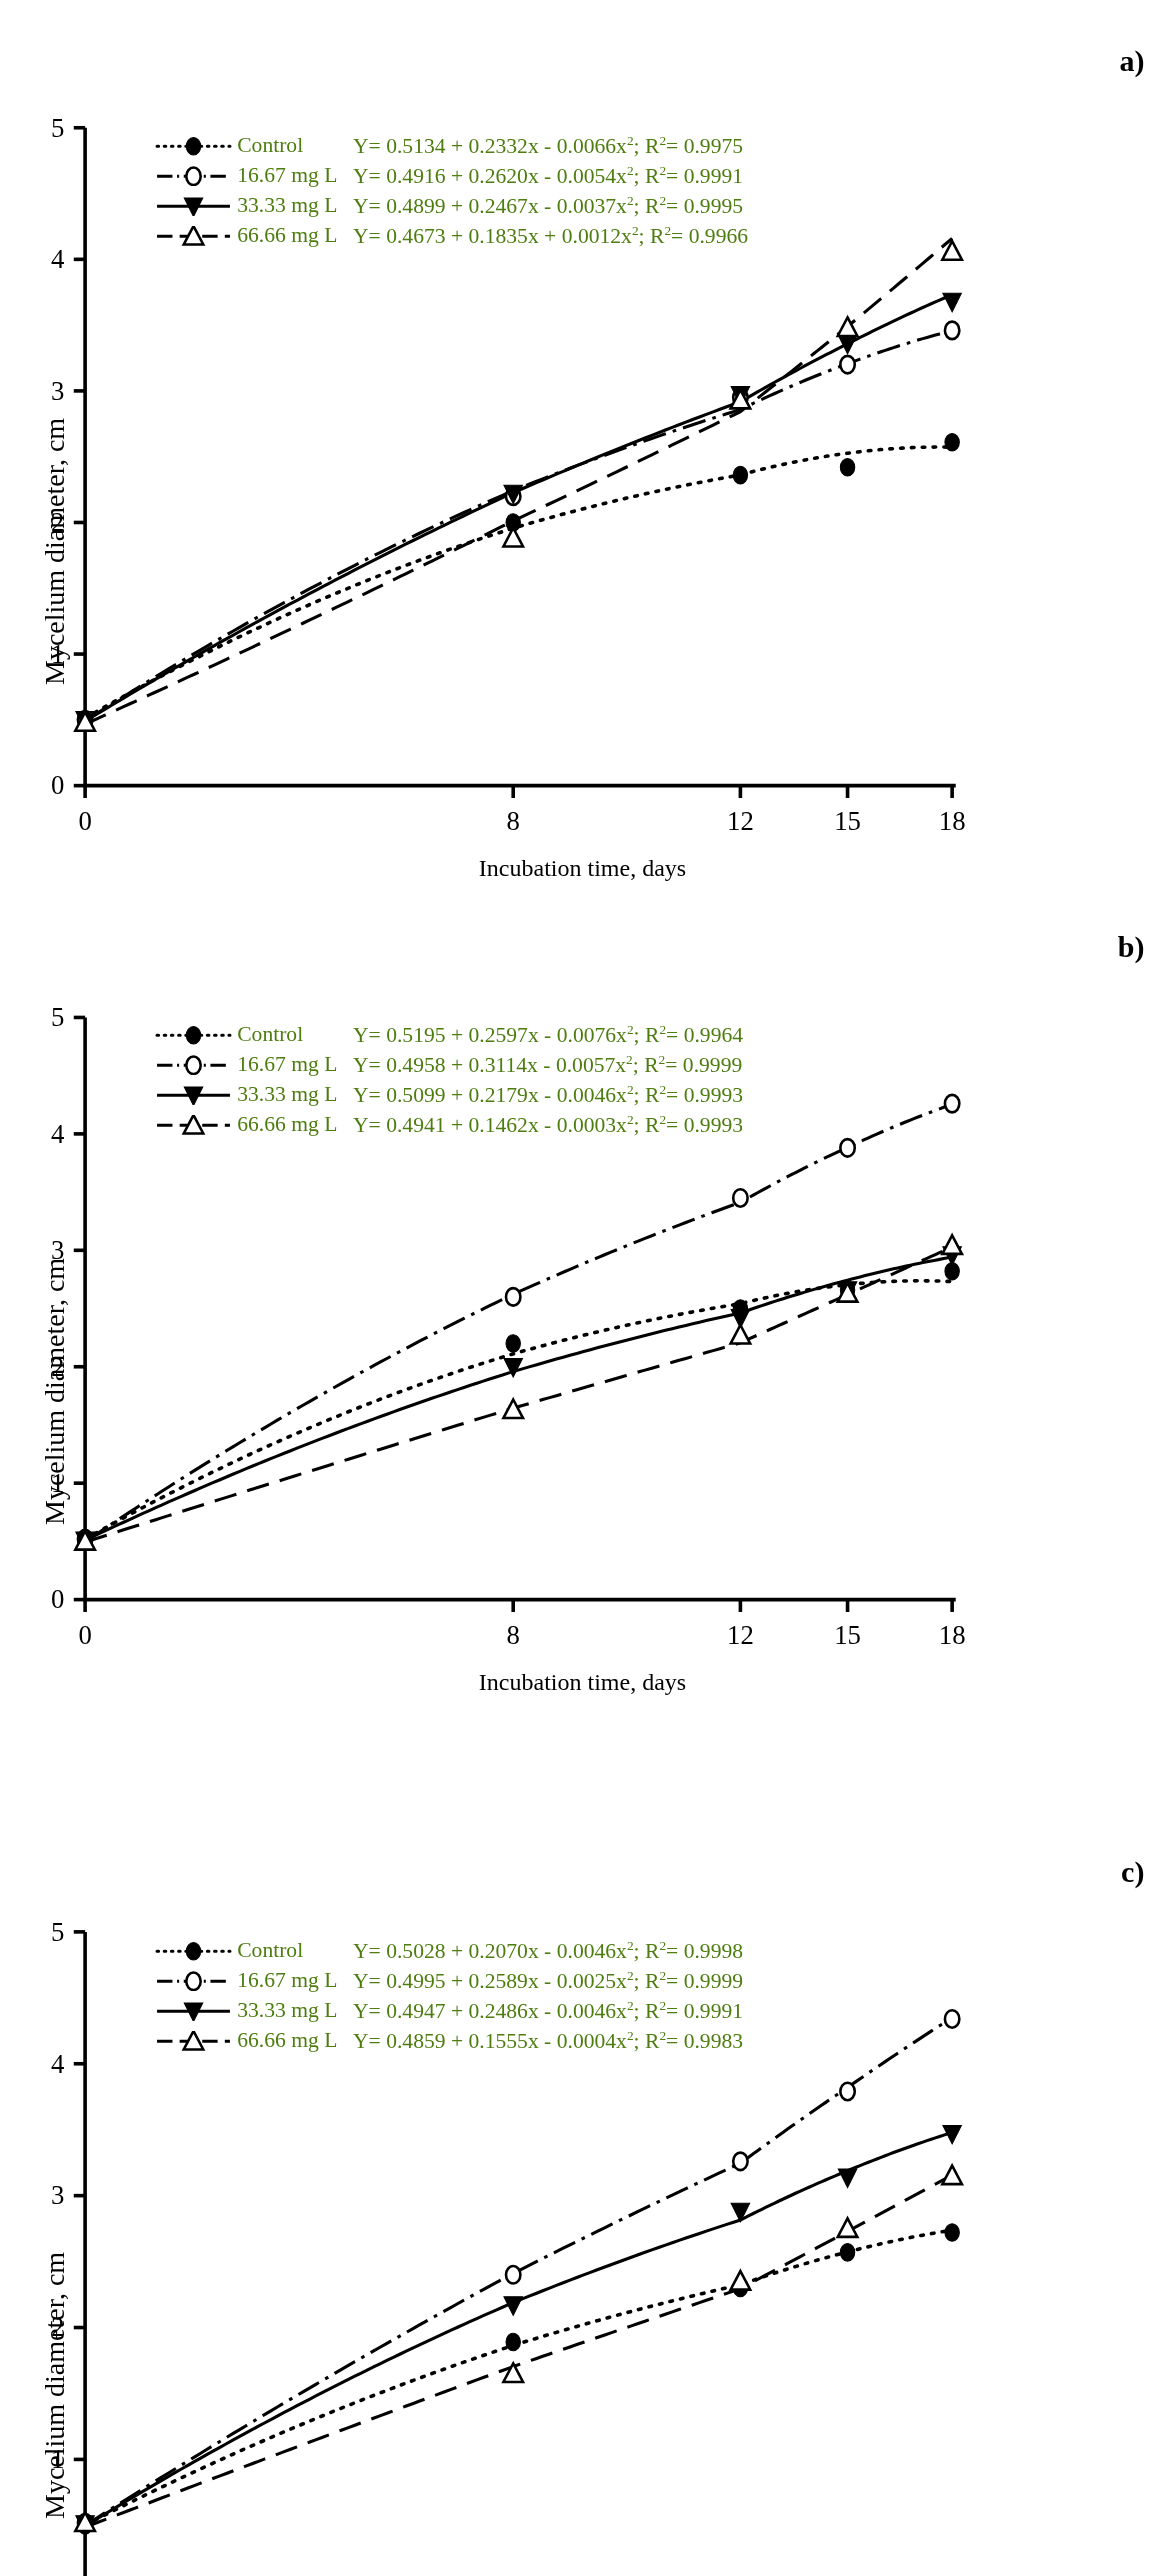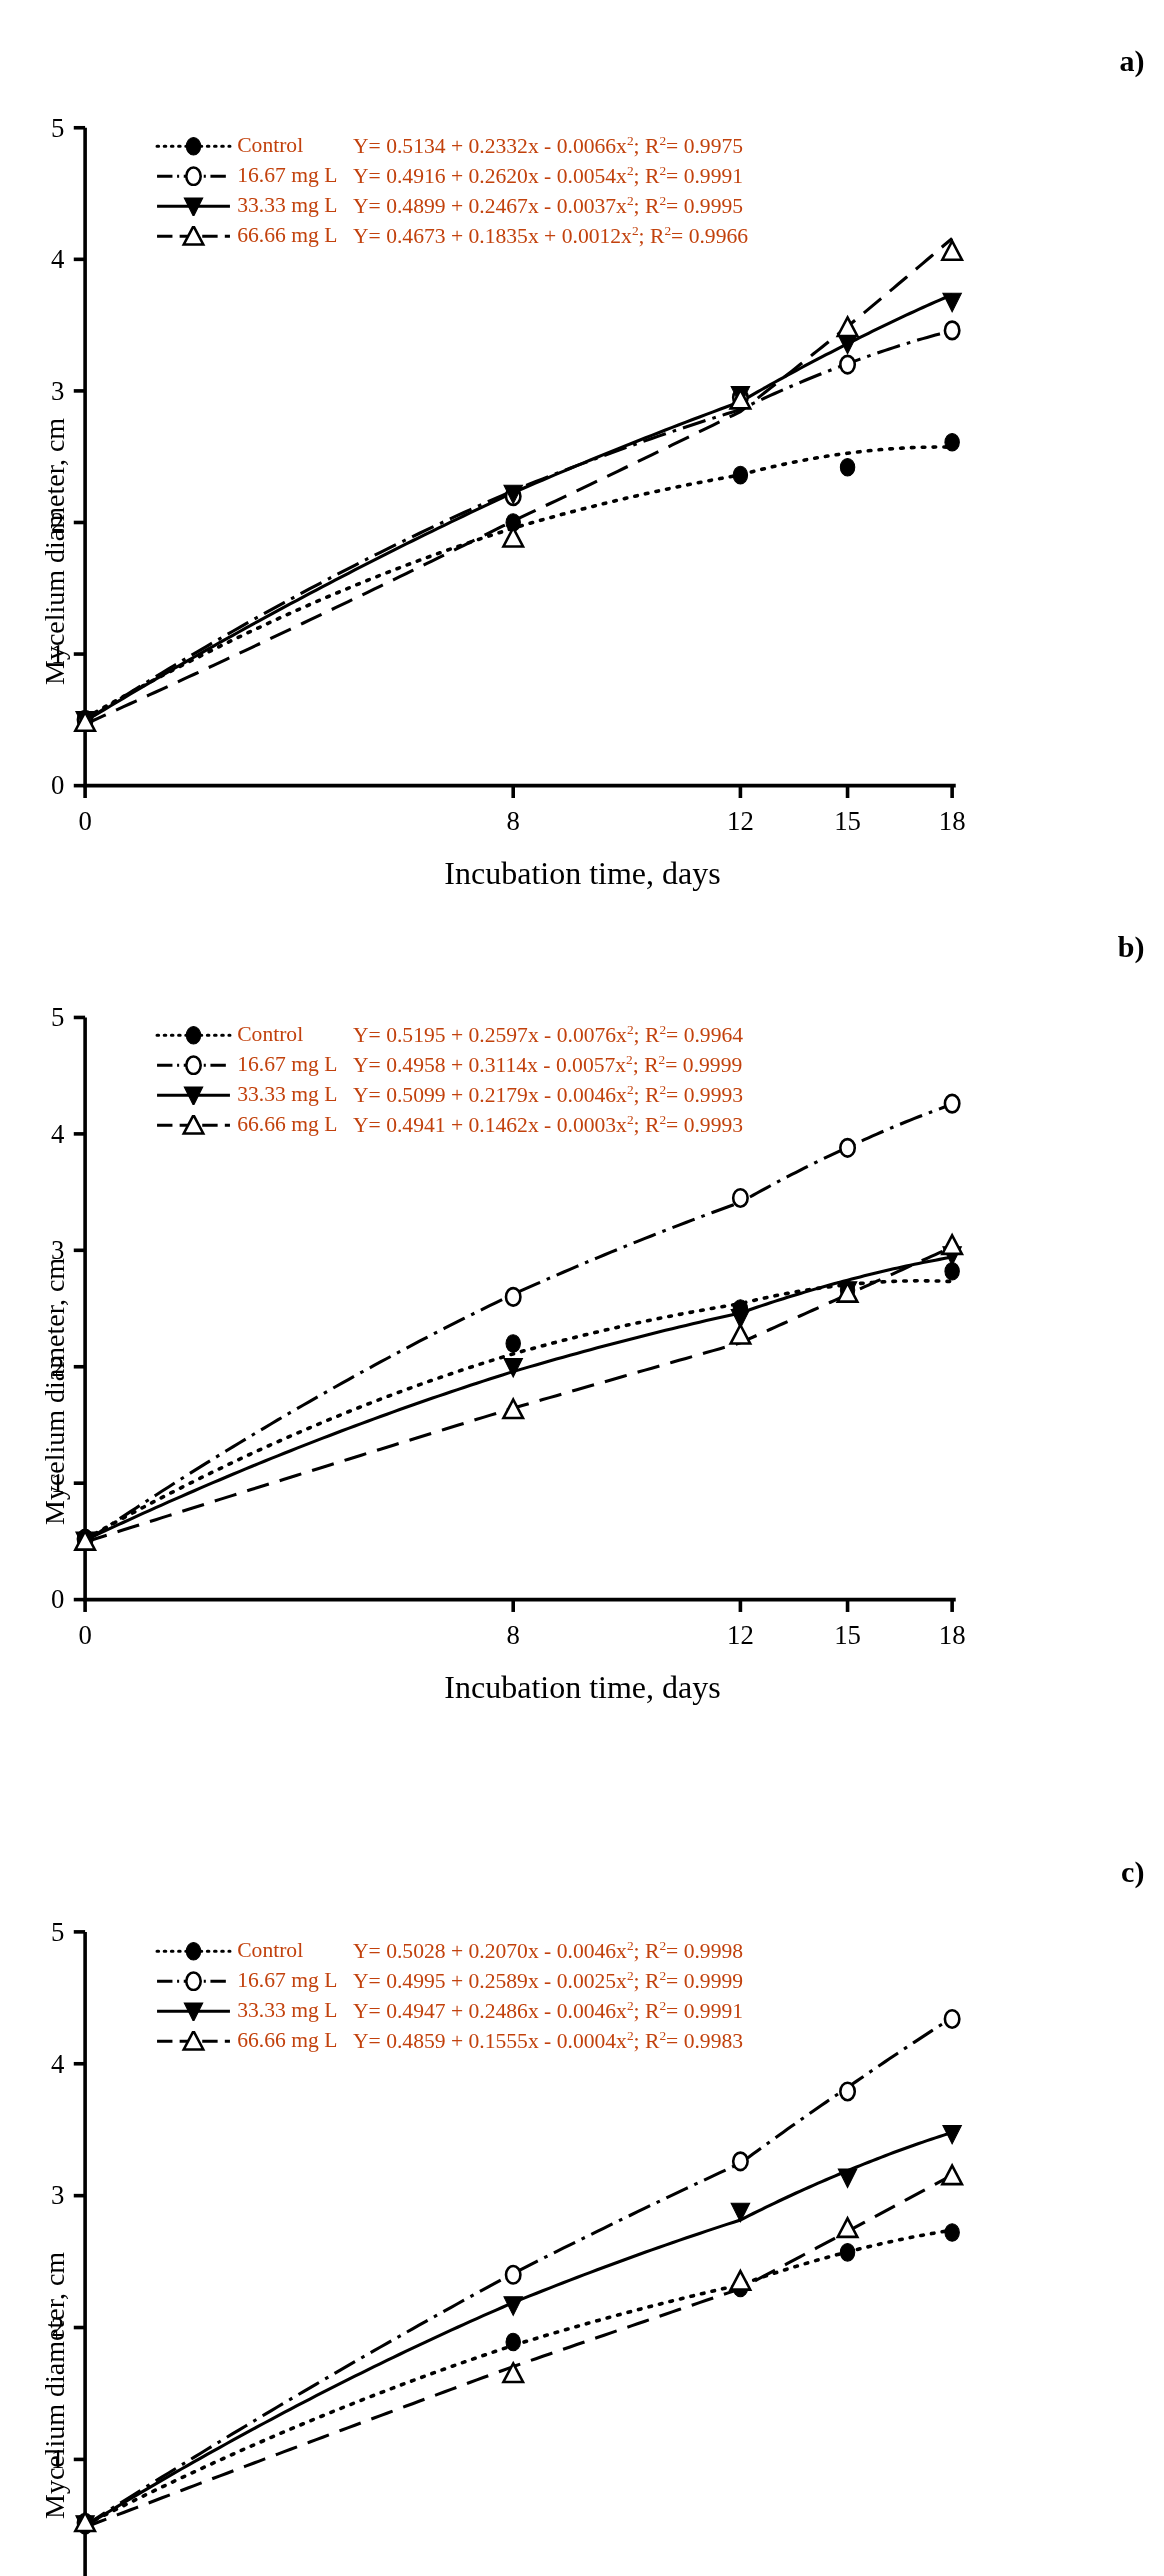--- a/index.html
+++ b/index.html
@@ -35,30 +35,30 @@
     color: #000;
     white-space: nowrap;
     transform-origin: 0 0;
     transform: rotate(-90deg);
     font-family: "Liberation Serif", serif;
   }
   .xlabel {
     position: absolute;
     width: 1165px;
     text-align: center;
-    font-size: 32px;
+    font-size: 24px;
     color: #000;
     font-family: "Liberation Serif", serif;
   }
   .plotsvg { position: absolute; left: 0; top: 0; }
   .legend-box {
     position: absolute;
     font-family: "Liberation Serif", serif;
     font-size: 21.6px;
-    color: #c2410c;
+    color: #4d7c0f;
     line-height: 1.0;
     white-space: nowrap;
   }
   .legend-row {
     display: flex;
     align-items: center;
     height: 30px;
   }
   .legend-key {
     width: 77px;

